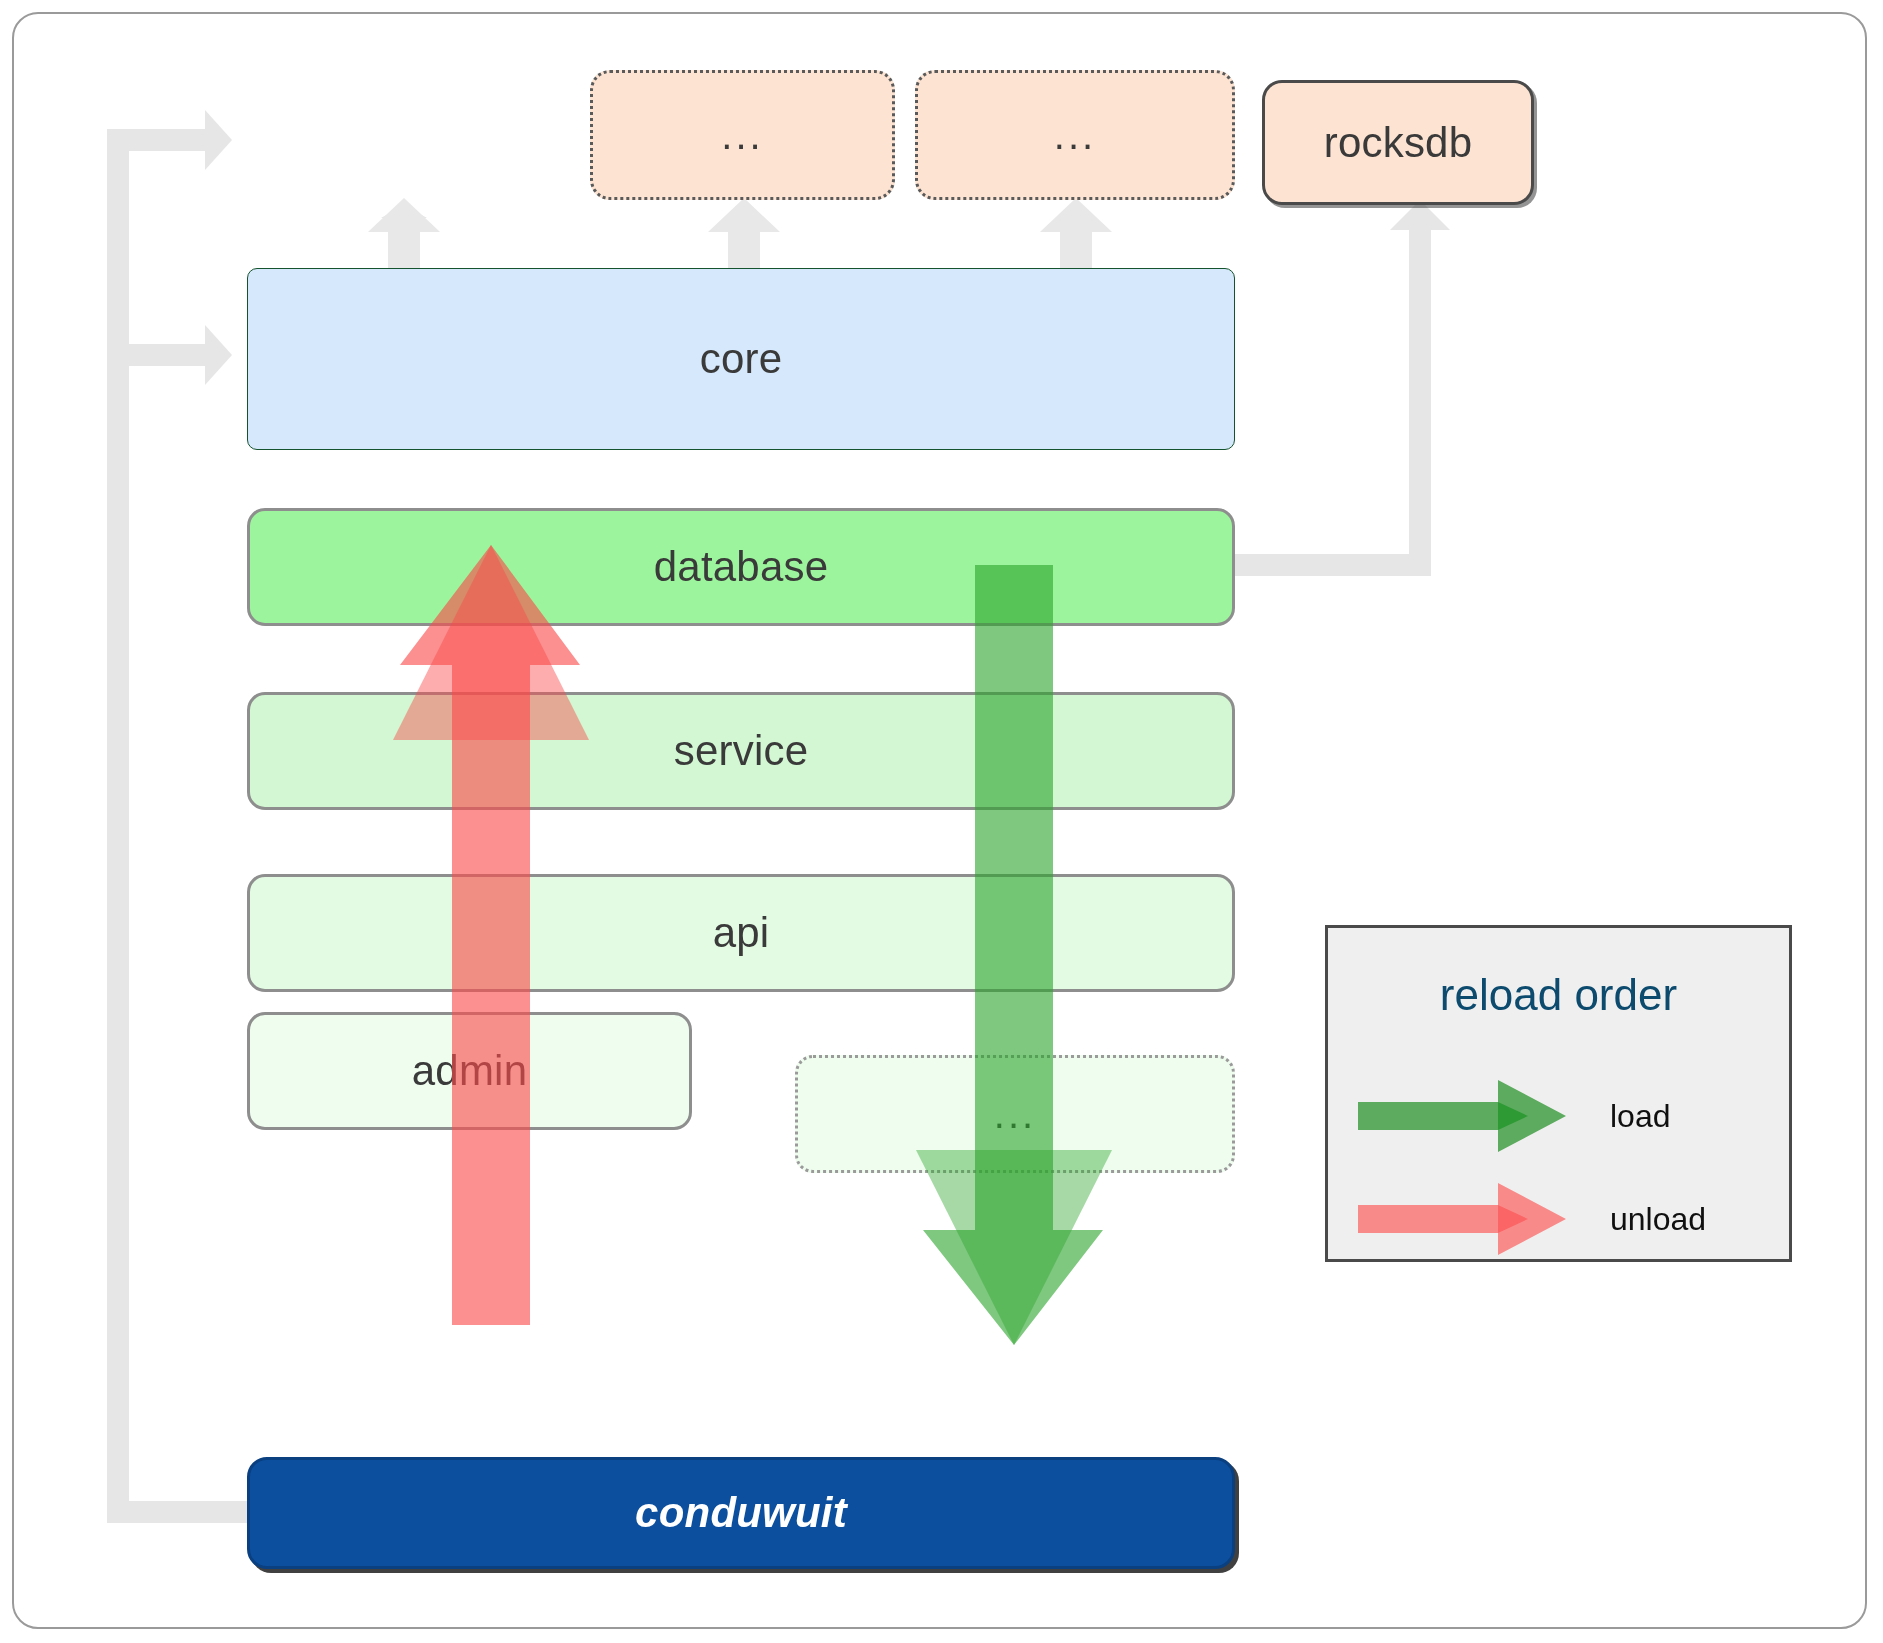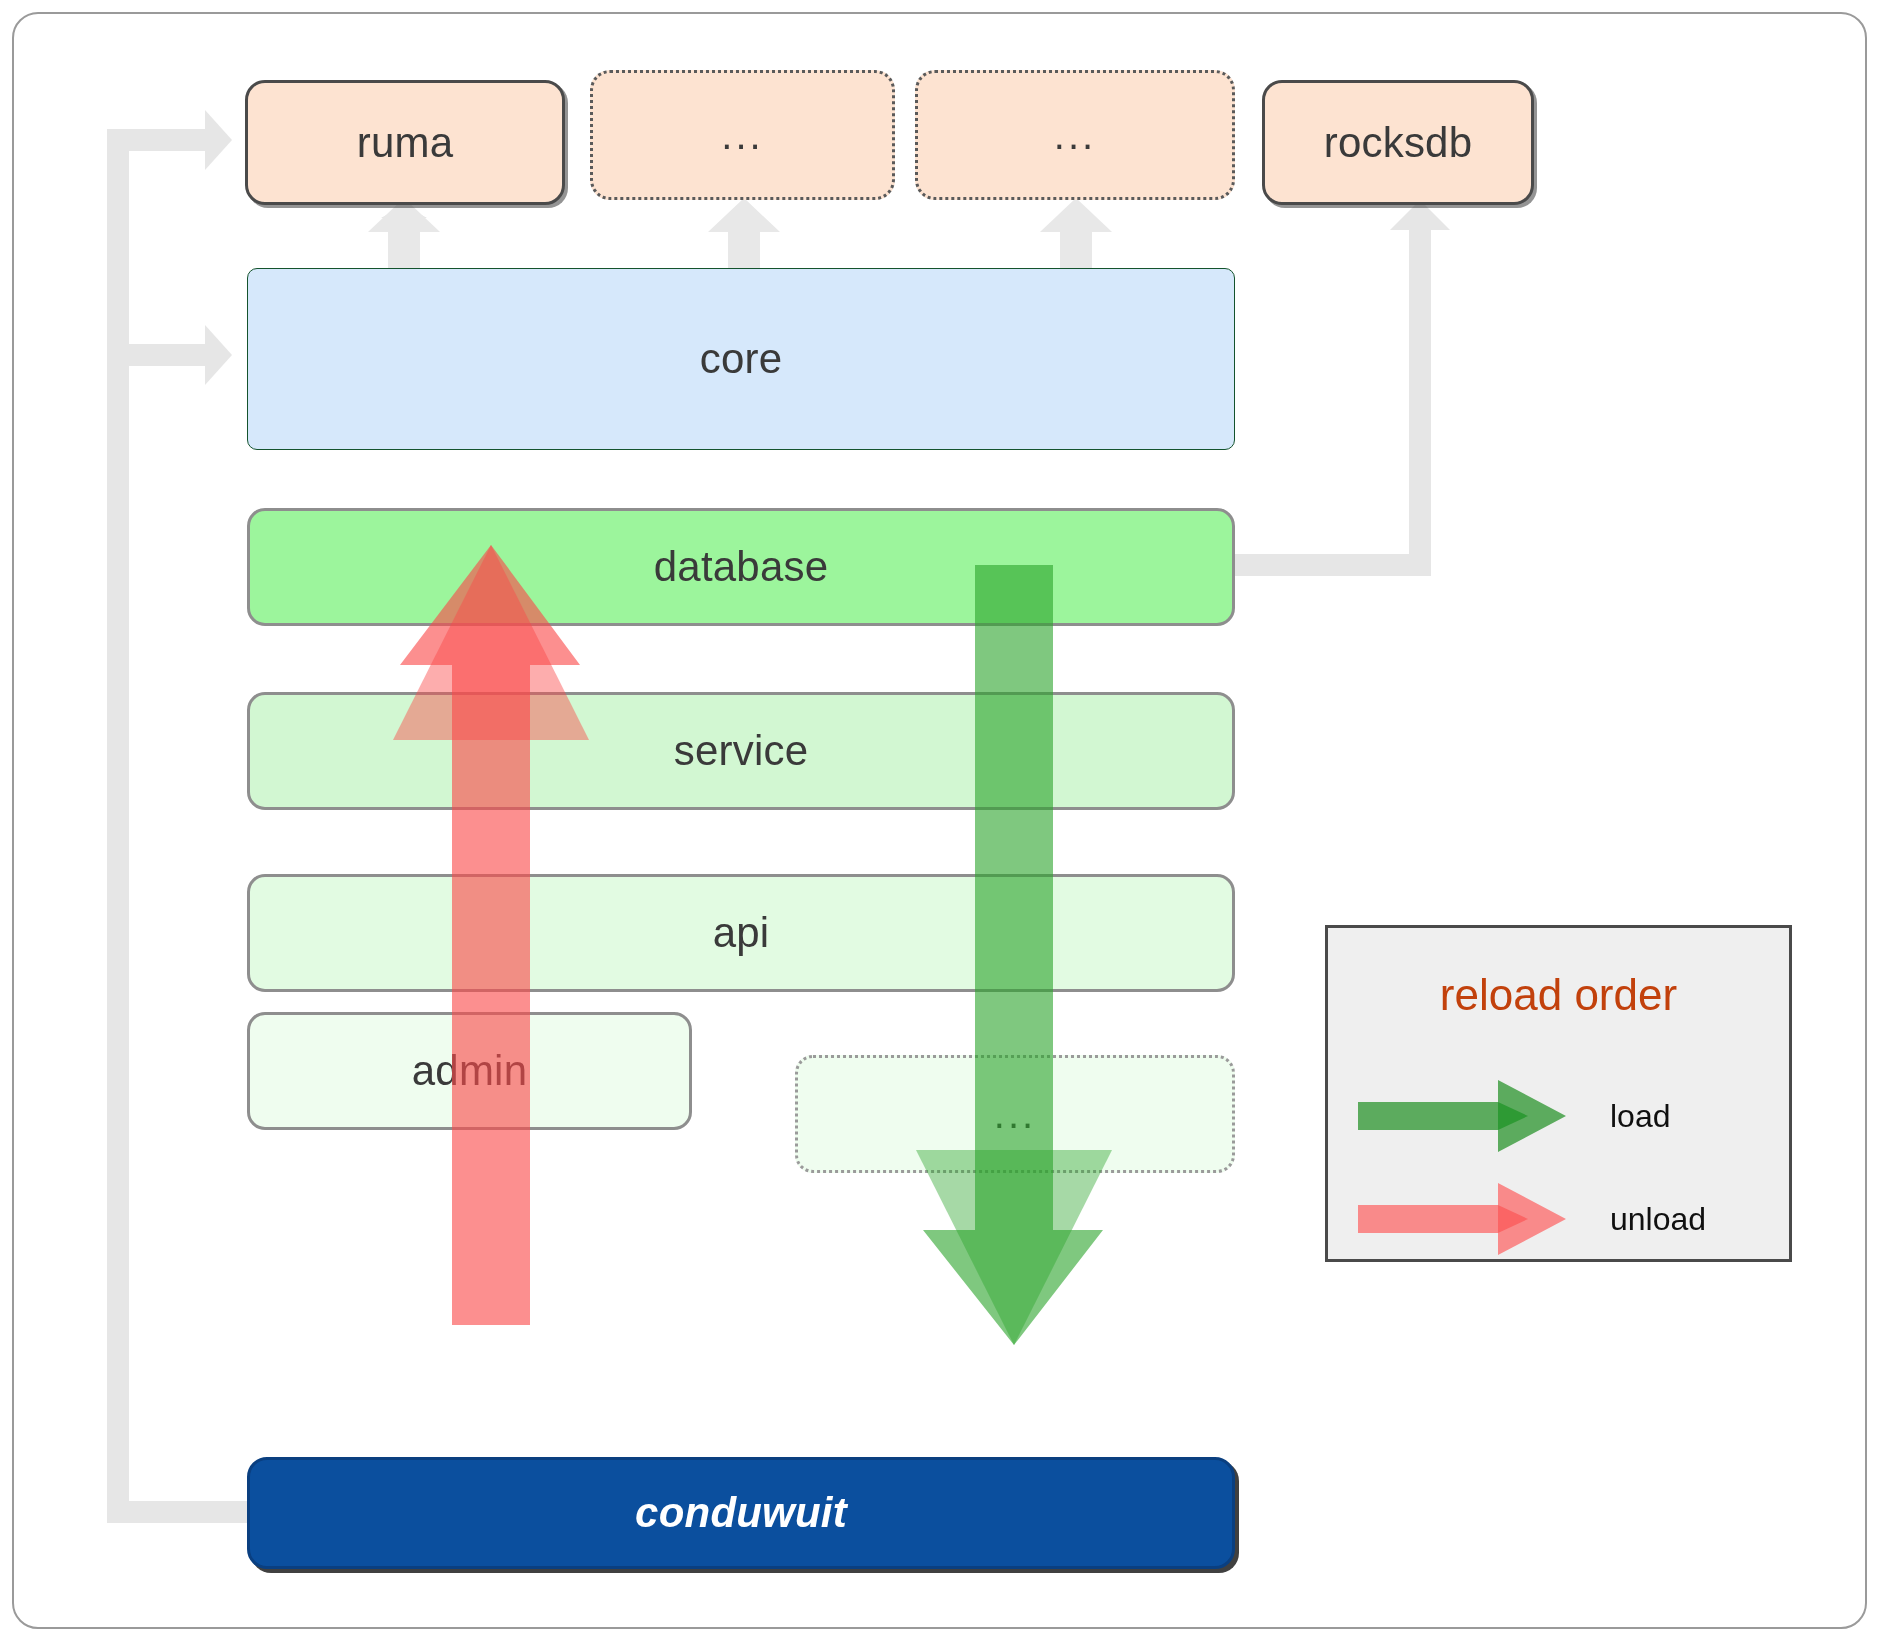--- a/index.html
+++ b/index.html
@@ -100,21 +100,21 @@
     border: 3px solid #4a4a4a;
     box-sizing: border-box;
     z-index: 7;
   }
   #legend-title {
     position: absolute;
     left: 0; right: 0;
     top: 42px;
     text-align: center;
     font-size: 44px;
-    color: #c2410c;
+    color: #0c4a6e;
   }
   .legend-row {
     position: absolute;
     left: 0;
     width: 467px;
     height: 96px;
     display: flex;
     align-items: center;
   }
   .legend-row.load { top: 140px; }
@@ -154,23 +154,20 @@
       <polygon points="404,262 404,218 381,218 404,205 427,218 404,218" transform="translate(0,0)"></polygon>
     </g>
 
     <g fill="#e8e8e8">
       <path d="M 388 272 L 388 232 L 368 232 L 404 198 L 440 232 L 420 232 L 420 272 Z"></path>
       <path d="M 728 272 L 728 232 L 708 232 L 744 198 L 780 232 L 760 232 L 760 272 Z"></path>
       <path d="M 1060 272 L 1060 232 L 1040 232 L 1076 198 L 1112 232 L 1092 232 L 1092 272 Z"></path>
     </g>
   </svg>
 
-  <div class="node dep" style="left:245px; top:80px; width:320px; height:125px;">
-    <span>ruma</span>
-  </div>
 
   <div class="node dep dotted" style="left:590px; top:70px; width:305px; height:130px;">
     <span class="dots">...</span>
   </div>
 
   <div class="node dep dotted" style="left:915px; top:70px; width:320px; height:130px;">
     <span class="dots">...</span>
   </div>
 
   <div class="node dep" style="left:1262px; top:80px; width:272px; height:125px;">

